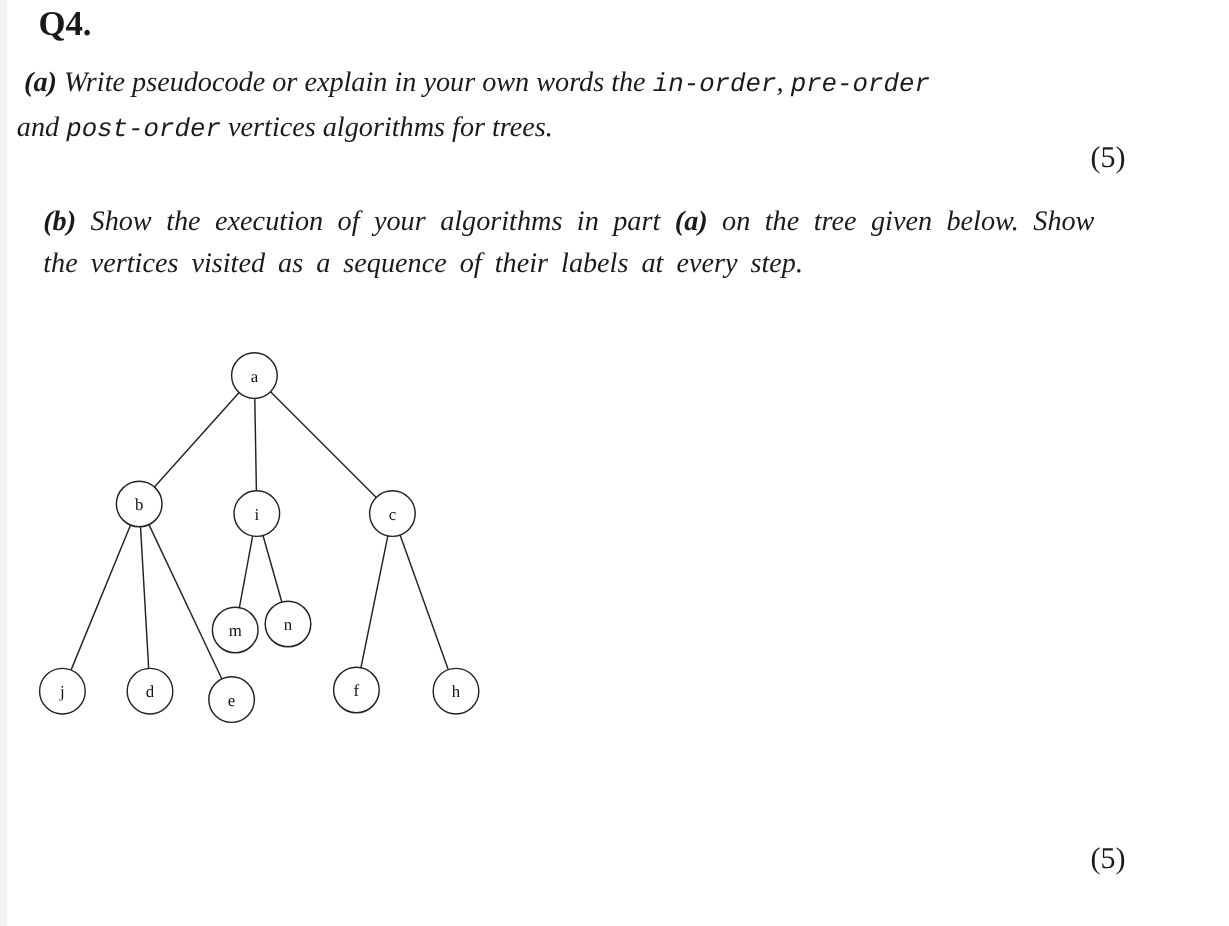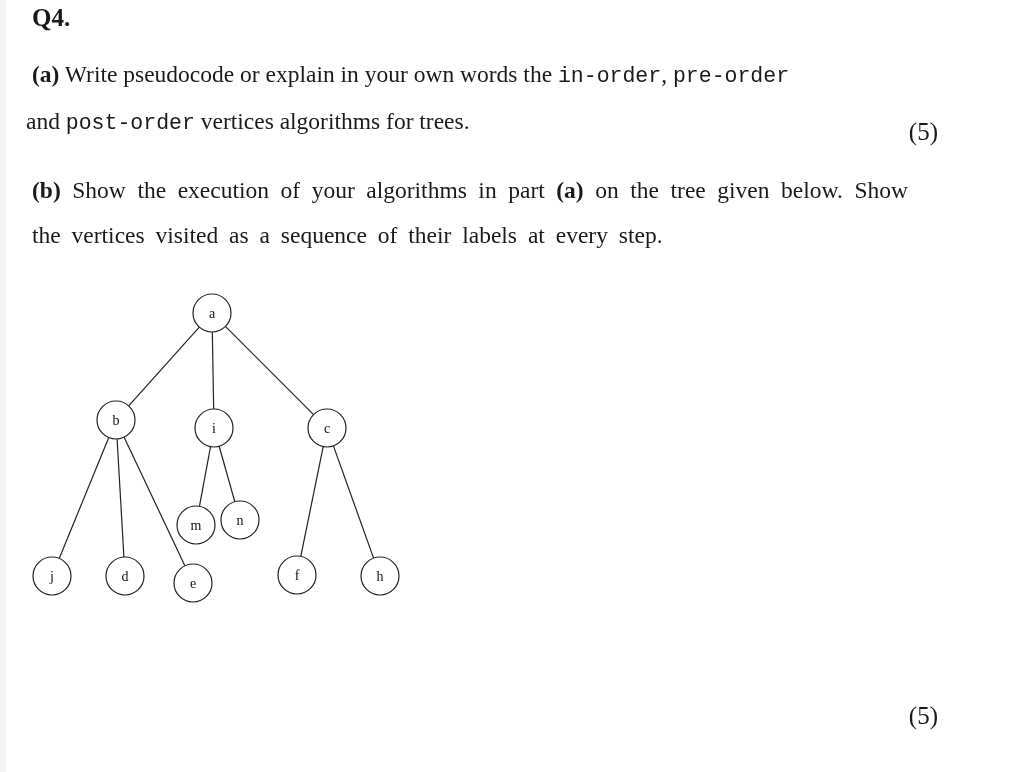--- a/index.html
+++ b/index.html
@@ -1,26 +1,26 @@
 <!DOCTYPE html>
 <html><head>
 <meta charset="utf-8">
 <style>
   html, body { margin:0; padding:0; }
   body {
     width:1024px; height:772px; background:#ffffff; position:relative; overflow:hidden;
     font-family: "DejaVu Serif", "Liberation Serif", serif; color:#1a1a1a;
   }
   .leftedge { position:absolute; left:0; top:0; width:6px; height:772px; background:#f4f4f4; }
-  .qtitle { position:absolute; left:32px; top:4px; font-weight:bold; font-size:25px; font-family:"Liberation Serif", serif; }
-  .para { position:absolute; left:32px; font-size:23.5px; line-height:45px; font-family:"Liberation Serif", serif; }
+  .qtitle { position:absolute; left:32px; top:4px; font-weight:bold; font-size:29px; font-family:"Liberation Serif", serif; }
+  .para { position:absolute; left:20px; font-size:23.5px; line-height:35px; font-family:"Liberation Serif", serif;font-style:italic; }
   .para b { font-weight:bold; }
   .mono { font-family:"Liberation Mono","DejaVu Sans Mono", monospace; font-size:21.5px; }
   .pa { top:52px; width:880px; }
-  .pb { top:168px; width:876px; text-align:justify; text-align-last:left; word-spacing:5px; }
+  .pb { top:168px; width:876px; text-align:justify; text-align-last:left; word-spacing:5px;margin-left:16px; }
   .marks { position:absolute; right:86px; font-size:25px; font-family:"Liberation Serif", serif; }
   .m1 { top:118px; }
   .m2 { top:702px; }
   svg.tree { position:absolute; left:0; top:0; }
   svg.tree text { font-family:"Liberation Serif","DejaVu Serif", serif; font-size:14px; fill:#111; }
 </style>
 </head>
 <body>
 
 <div class="leftedge"></div>

